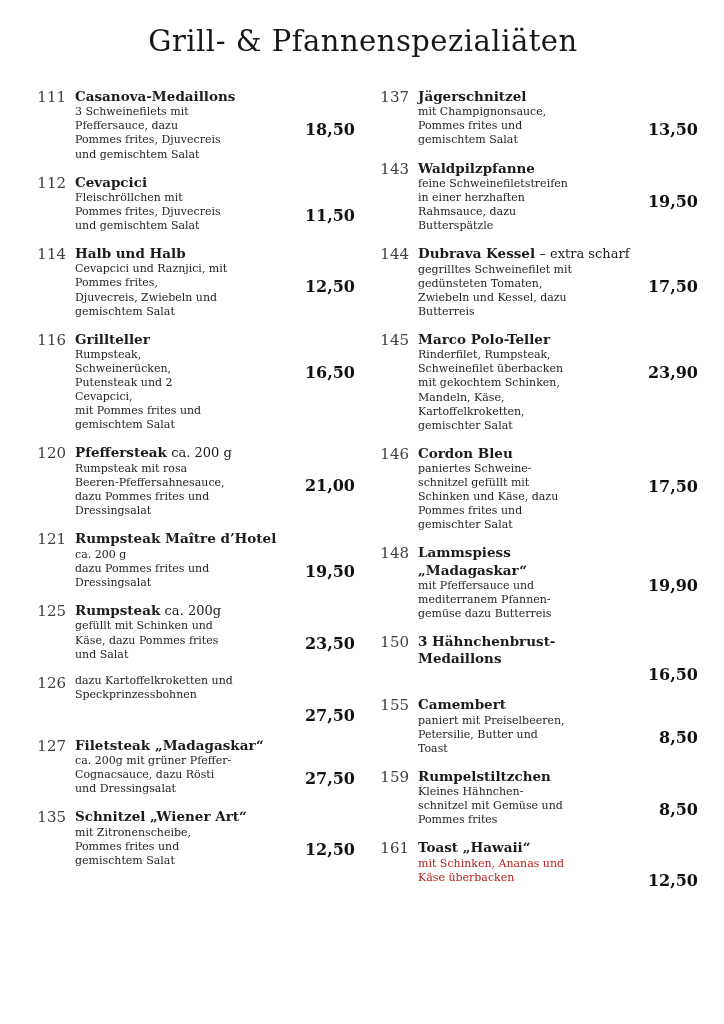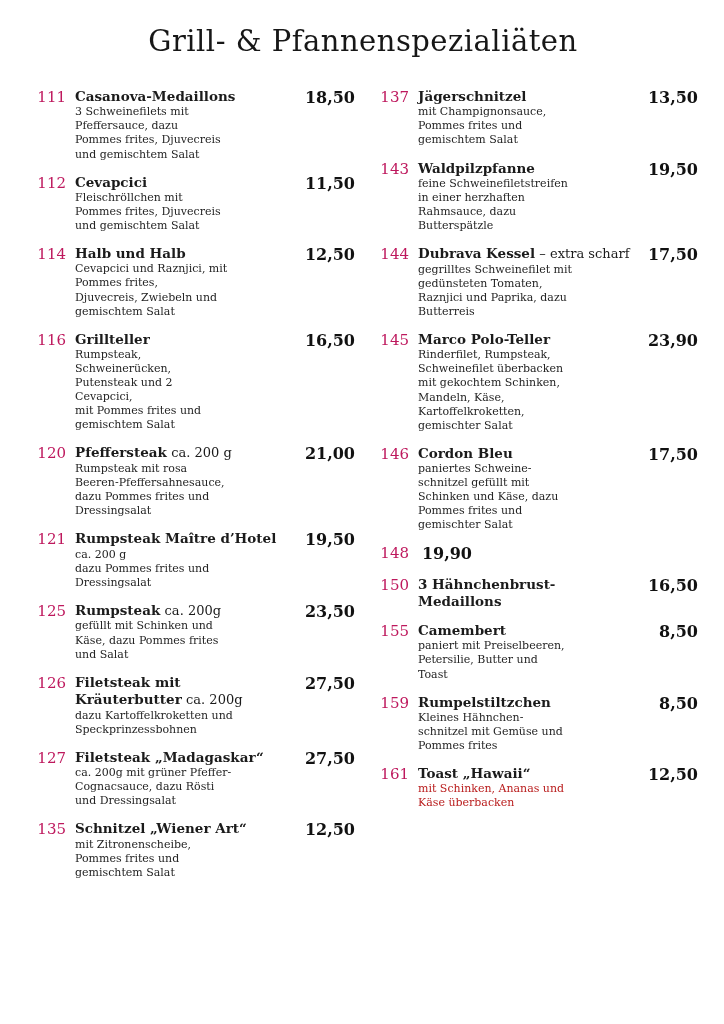--- a/index.html
+++ b/index.html
@@ -40,21 +40,21 @@
   .item {
     display: flex;
     align-items: flex-start;
   }
   .num {
     flex: 0 0 auto;
     width: 38px;
     text-align: right;
     padding-right: 9px;
     font-size: 15px;
-    color: #be185d;
+    color: #404040;
     line-height: 1.25;
   }
   .content {
     flex: 1;
     min-width: 0;
     padding-right: 6px;
   }
   .nameline {
     font-size: 13.5px;
     line-height: 1.28;
@@ -81,20 +81,21 @@
     color: #b91c1c;
   }
   .price {
     flex: 0 0 auto;
     width: 54px;
     text-align: right;
     font-weight: bold;
     font-size: 16px;
     line-height: 1.2;
     color: #111111;
+    margin-top: 32px;
   }
 </style>
 </head>
 <body>
 
 <div class="page">
   <h1 class="title">Grill- &amp; Pfannenspezialiäten</h1>
   <div class="cols">
     <div class="col">
         <div class="item">
@@ -169,22 +170,20 @@
             <div class="nameline"><span class="name">Rumpsteak</span> <span class="suffix">ca. 200g</span></div>
             <div class="desc">gefüllt mit Schinken und
 Käse, dazu Pommes frites
 und Salat</div>
           </div>
           <div class="price">23,50</div>
         </div>
         <div class="item">
           <div class="num">126</div>
           <div class="content">
-            <div class="nameline"><span class="name">Filetsteak mit
-Kräuterbutter</span> <span class="suffix">ca. 200g</span></div>
             <div class="desc">dazu Kartoffelkroketten und
 Speckprinzessbohnen</div>
           </div>
           <div class="price">27,50</div>
         </div>
         <div class="item">
           <div class="num">127</div>
           <div class="content">
             <div class="nameline"><span class="name">Filetsteak „Madagaskar“</span></div>
             <div class="desc">ca. 200g mit grüner Pfeffer-
@@ -225,21 +224,21 @@
 Butterspätzle</div>
           </div>
           <div class="price">19,50</div>
         </div>
         <div class="item">
           <div class="num">144</div>
           <div class="content">
             <div class="nameline"><span class="name">Dubrava Kessel</span> <span class="suffix small">– extra scharf</span></div>
             <div class="desc">gegrilltes Schweinefilet mit
 gedünsteten Tomaten,
-Raznjici und Paprika, dazu
+Zwiebeln und Kessel, dazu
 Butterreis</div>
           </div>
           <div class="price">17,50</div>
         </div>
         <div class="item">
           <div class="num">145</div>
           <div class="content">
             <div class="nameline"><span class="name">Marco Polo-Teller</span></div>
             <div class="desc">Rinderfilet, Rumpsteak,
 Schweinefilet überbacken
@@ -257,20 +256,27 @@
             <div class="desc">paniertes Schweine-
 schnitzel gefüllt mit
 Schinken und Käse, dazu
 Pommes frites und
 gemischter Salat</div>
           </div>
           <div class="price">17,50</div>
         </div>
         <div class="item">
           <div class="num">148</div>
+          <div class="content">
+            <div class="nameline"><span class="name">Lammspiess
+„Madagaskar“</span></div>
+            <div class="desc">mit Pfeffersauce und
+mediterranem Pfannen-
+gemüse dazu Butterreis</div>
+          </div>
           <div class="price">19,90</div>
         </div>
         <div class="item">
           <div class="num">150</div>
           <div class="content">
             <div class="nameline"><span class="name">3 Hähnchenbrust-
 Medaillons</span></div>
           </div>
           <div class="price">16,50</div>
         </div>

